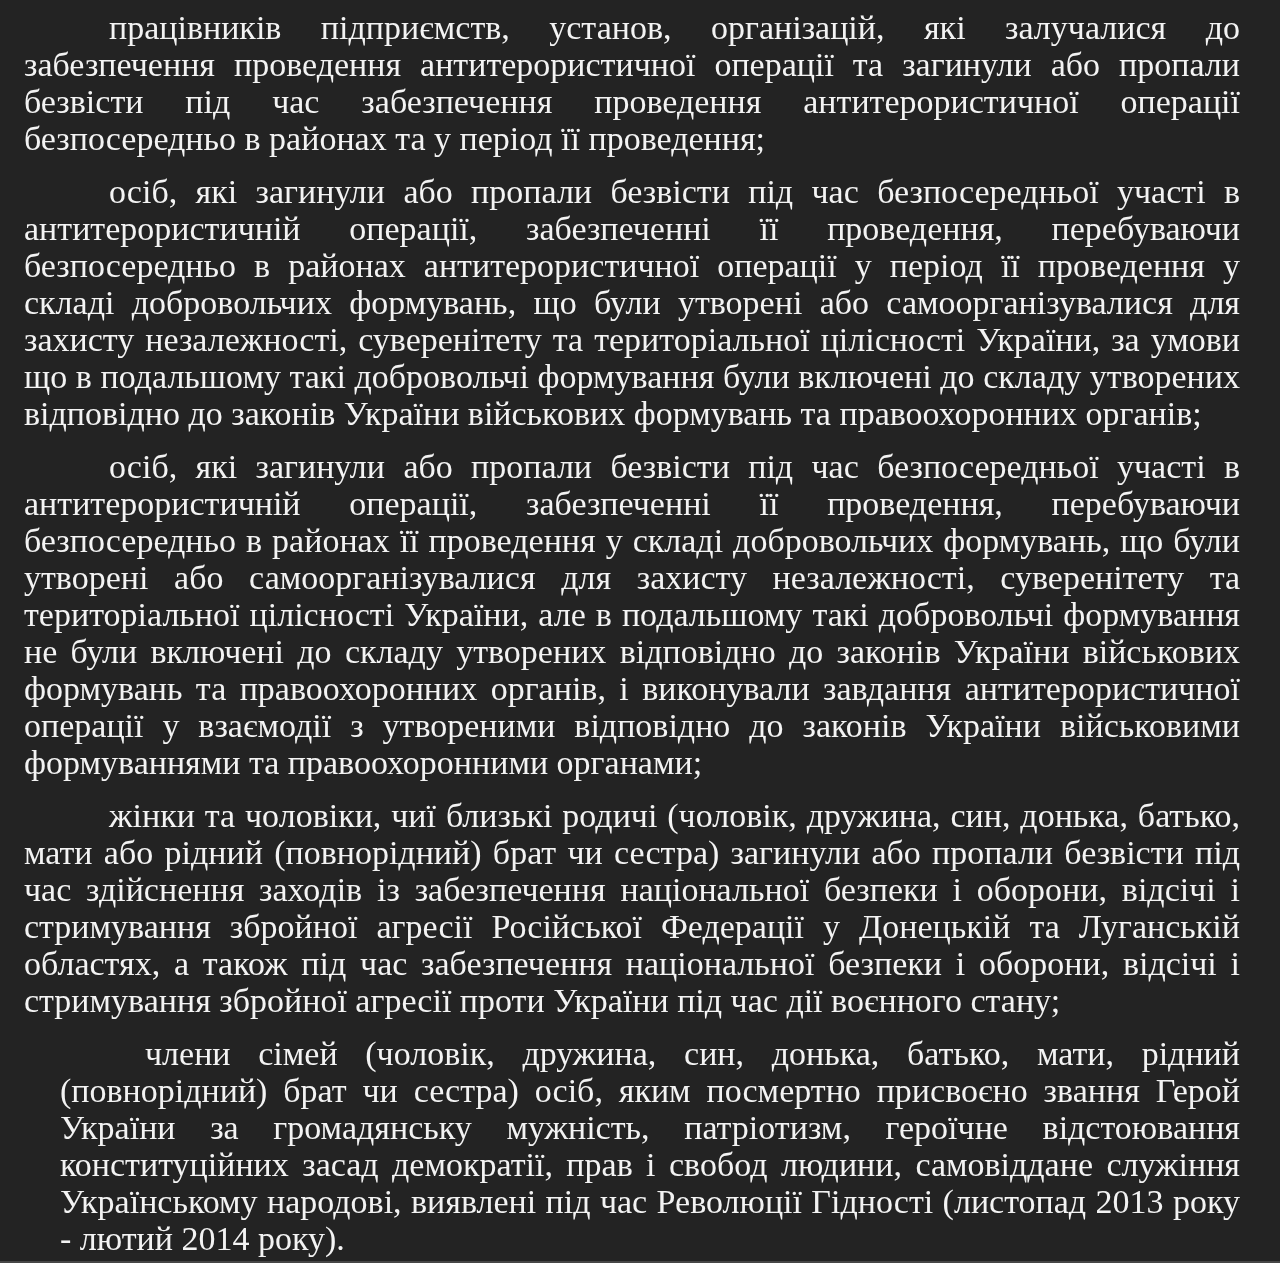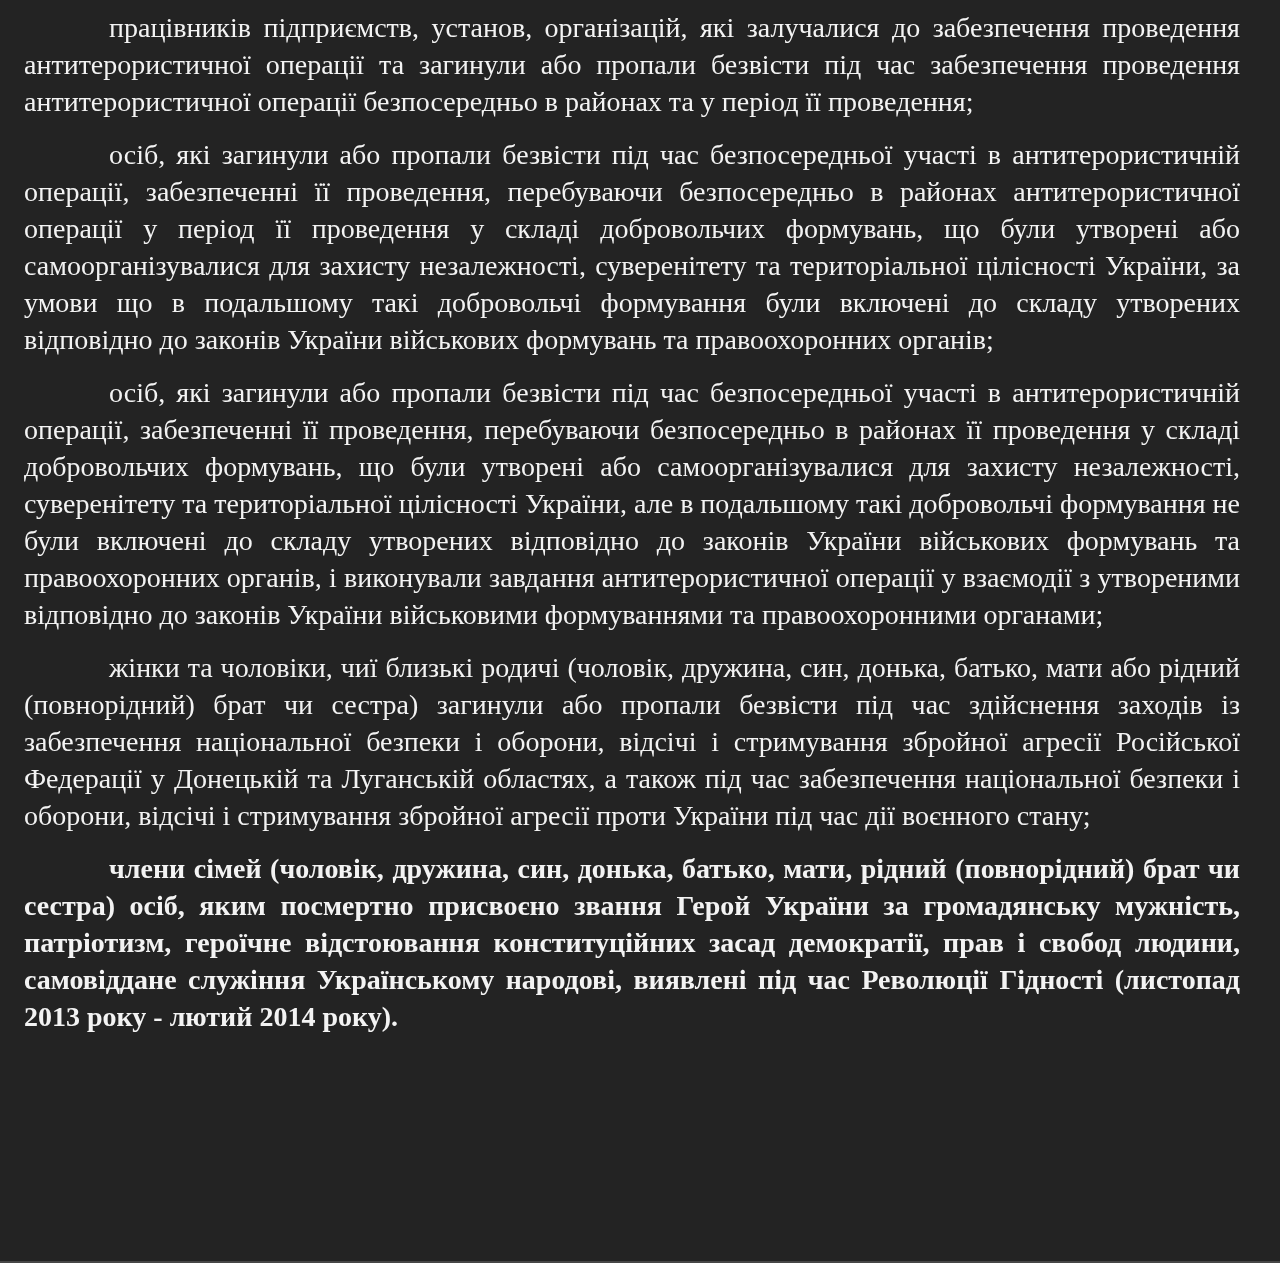--- a/index.html
+++ b/index.html
@@ -13,32 +13,33 @@
     overflow: hidden;
   }
   .page {
     box-sizing: border-box;
     position: relative;
     width: 1280px;
     height: 1263px;
     padding: 9px 40px 0 24px;
     background: #232323;
     font-family: "Liberation Serif", "DejaVu Serif", serif;
-    font-size: 28px;
+    font-size: 34px;
     line-height: 37px;
     color: #f3f3f3;
     text-align: justify;
   }
   .page p.para {
     margin: 0 0 16px 0;
     text-indent: 85px;
     text-justify: inter-word;
   }
   .page p.para.bold {
-    font-weight: bold;
+    font-weight: normal;
+    margin-left: 36px;
   }
   .bottom-edge {
     position: absolute;
     left: 0;
     bottom: 0;
     width: 100%;
     height: 2px;
     background: #474747;
   }
 </style>

